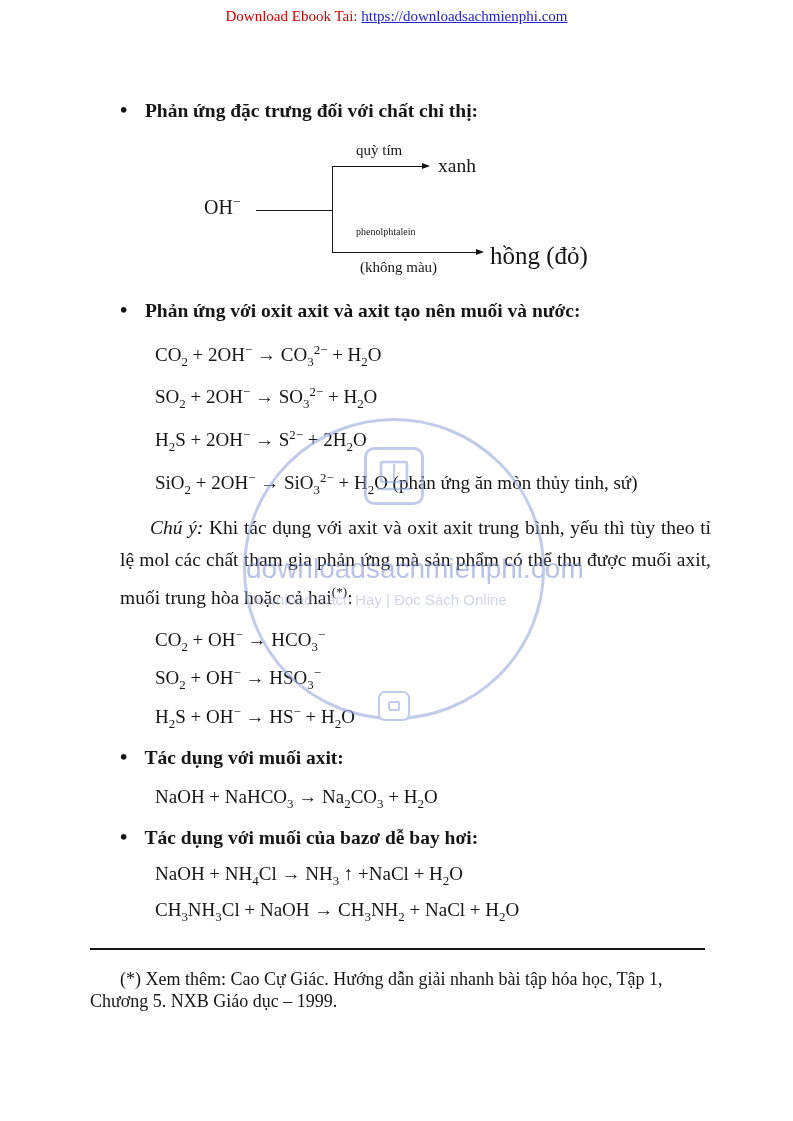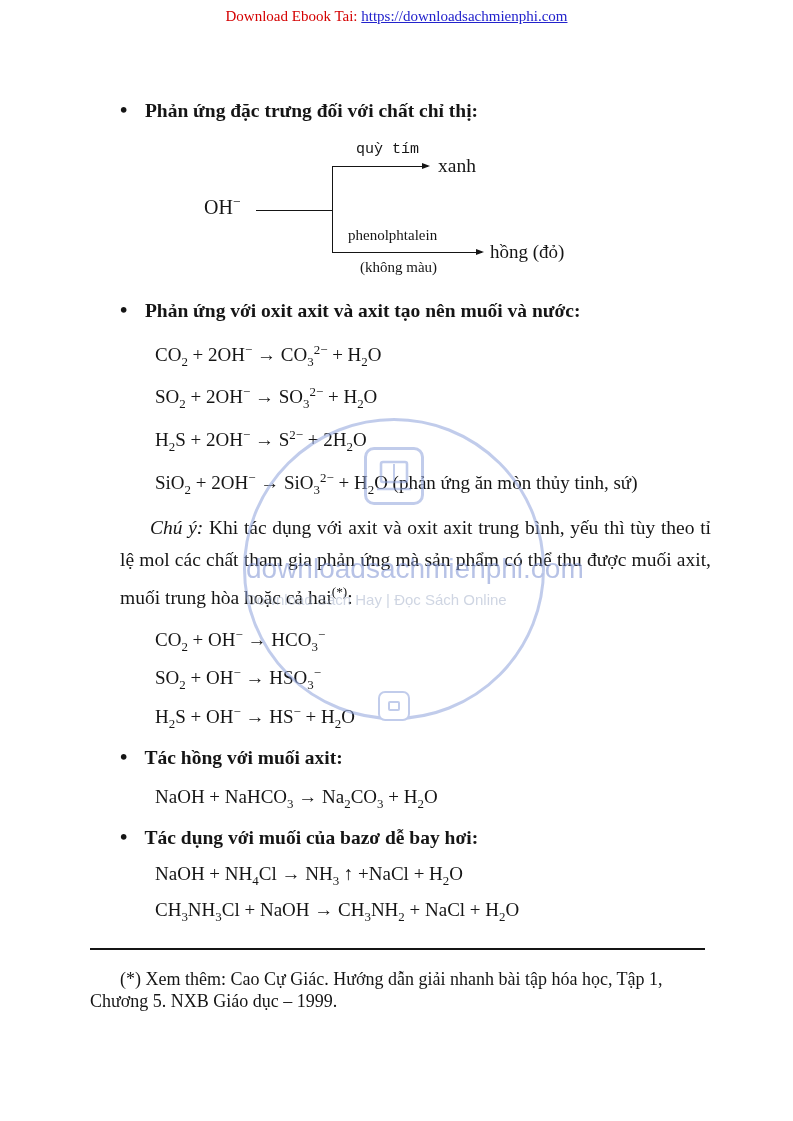--- a/index.html
+++ b/index.html
@@ -27,27 +27,27 @@
 
   
   .diagram { position:relative; height:150px; margin:12px 0 10px 0; }
   .diagram span { position:absolute; display:block; }
   .reactant { left:84px; top:58px; font-size:20px; }
   .hline { left:136px; top:74px; width:76px; border-top:1.6px solid #151515; }
   .vline { left:212px; top:30px; height:86px; border-left:1.6px solid #151515; }
   .arrow { border-top:1.6px solid #151515; }
   .arrow::after { content:""; position:absolute; right:-2px; top:-4.6px; width:0; height:0;
     border-style:solid; border-width:3.8px 0 3.8px 8.5px; border-color:transparent transparent transparent #151515; }
-  .top-label { left:236px; top:4px; font-size:15px;font-family:Liberation Mono, monospace; }
+  .top-label { left:236px; top:4px; font-size:15px; }
   .top-arrow { left:212px; top:30px; width:96px; }
   .top-result { left:318px; top:17px; font-size:19.5px; }
-  .bot-label { left:228px; top:89px; font-size:15px; }
+  .bot-label { left:236px; top:89px; font-size:10px; }
   .bot-arrow { left:212px; top:116px; width:150px; }
   .bot-sublabel { left:240px; top:121px; font-size:15px; }
-  .bot-result { left:370px; top:103px; font-size:19px; }
+  .bot-result { left:370px; top:103px; font-size:25px; }
 
   .note { margin-top:0; text-indent:30px; text-align:justify; line-height:32px; }
   .note .lead { font-style:italic; }
   .note .ref { vertical-align:super; font-size:0.68em; }
 
   
   .rule { position:absolute; left:90px; top:948px; width:615px; border-top:2px solid #151515; z-index:1; }
   .footnote { position:absolute; left:90px; top:968px; width:630px; text-indent:30px;
     font-size:18px; line-height:22px; z-index:1; }
   .pagenum { position:absolute; left:95px; top:1046px; font-size:19px; z-index:1; }
@@ -125,21 +125,21 @@
       <span class="lead">Chú ý:</span><span> Khi tác dụng với axit và oxit axit trung bình, yếu thì tùy theo tỉ lệ mol các chất tham gia phản ứng mà sản phẩm có thể thu được muối axit, muối trung hòa hoặc cả hai</span><span class="ref">(*)</span><span>:</span>
     </p>
 
     <div>
       <div class="eq eq-tight">CO<sub>2</sub> + OH<sup>−</sup> → HCO<sub>3</sub><sup>−</sup></div>
       <div class="eq eq-tight">SO<sub>2</sub> + OH<sup>−</sup> → HSO<sub>3</sub><sup>−</sup></div>
       <div class="eq eq-tight">H<sub>2</sub>S + OH<sup>−</sup> → HS<sup>−</sup> + H<sub>2</sub>O</div>
     </div>
 
     <div class="bullet">
-      <span>Tác hồng với muối axit:</span>
+      <span>Tác dụng với muối axit:</span>
     </div>
 
     <div class="eq eq-tight">NaOH + NaHCO<sub>3</sub> → Na<sub>2</sub>CO<sub>3</sub> + H<sub>2</sub>O</div>
 
     <div class="bullet">
       <span>Tác dụng với muối của bazơ dễ bay hơi:</span>
     </div>
 
     <div>
       <div class="eq eq-tighter">NaOH + NH<sub>4</sub>Cl → NH<sub>3</sub> ↑ +NaCl + H<sub>2</sub>O</div>

